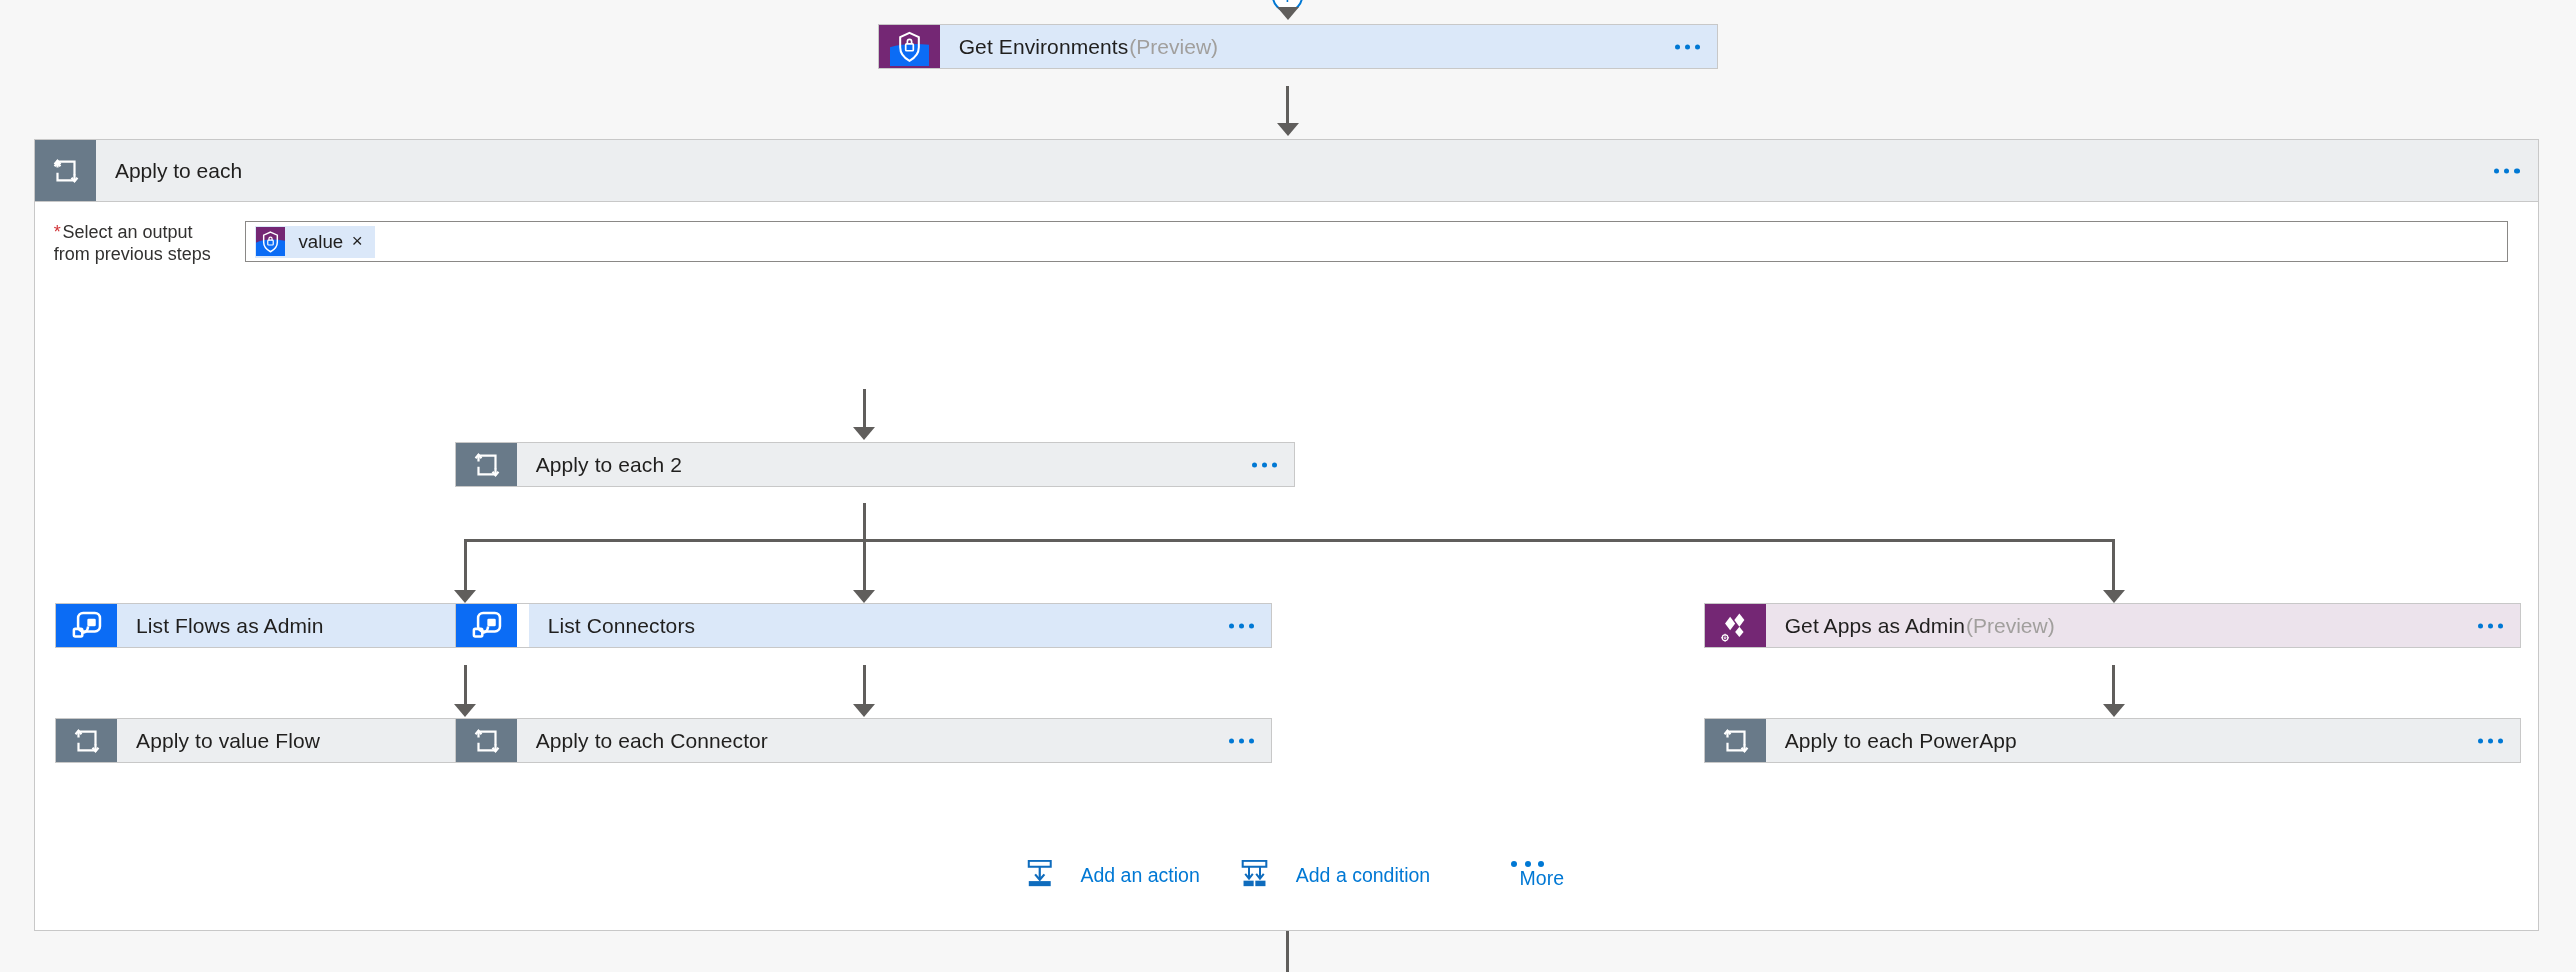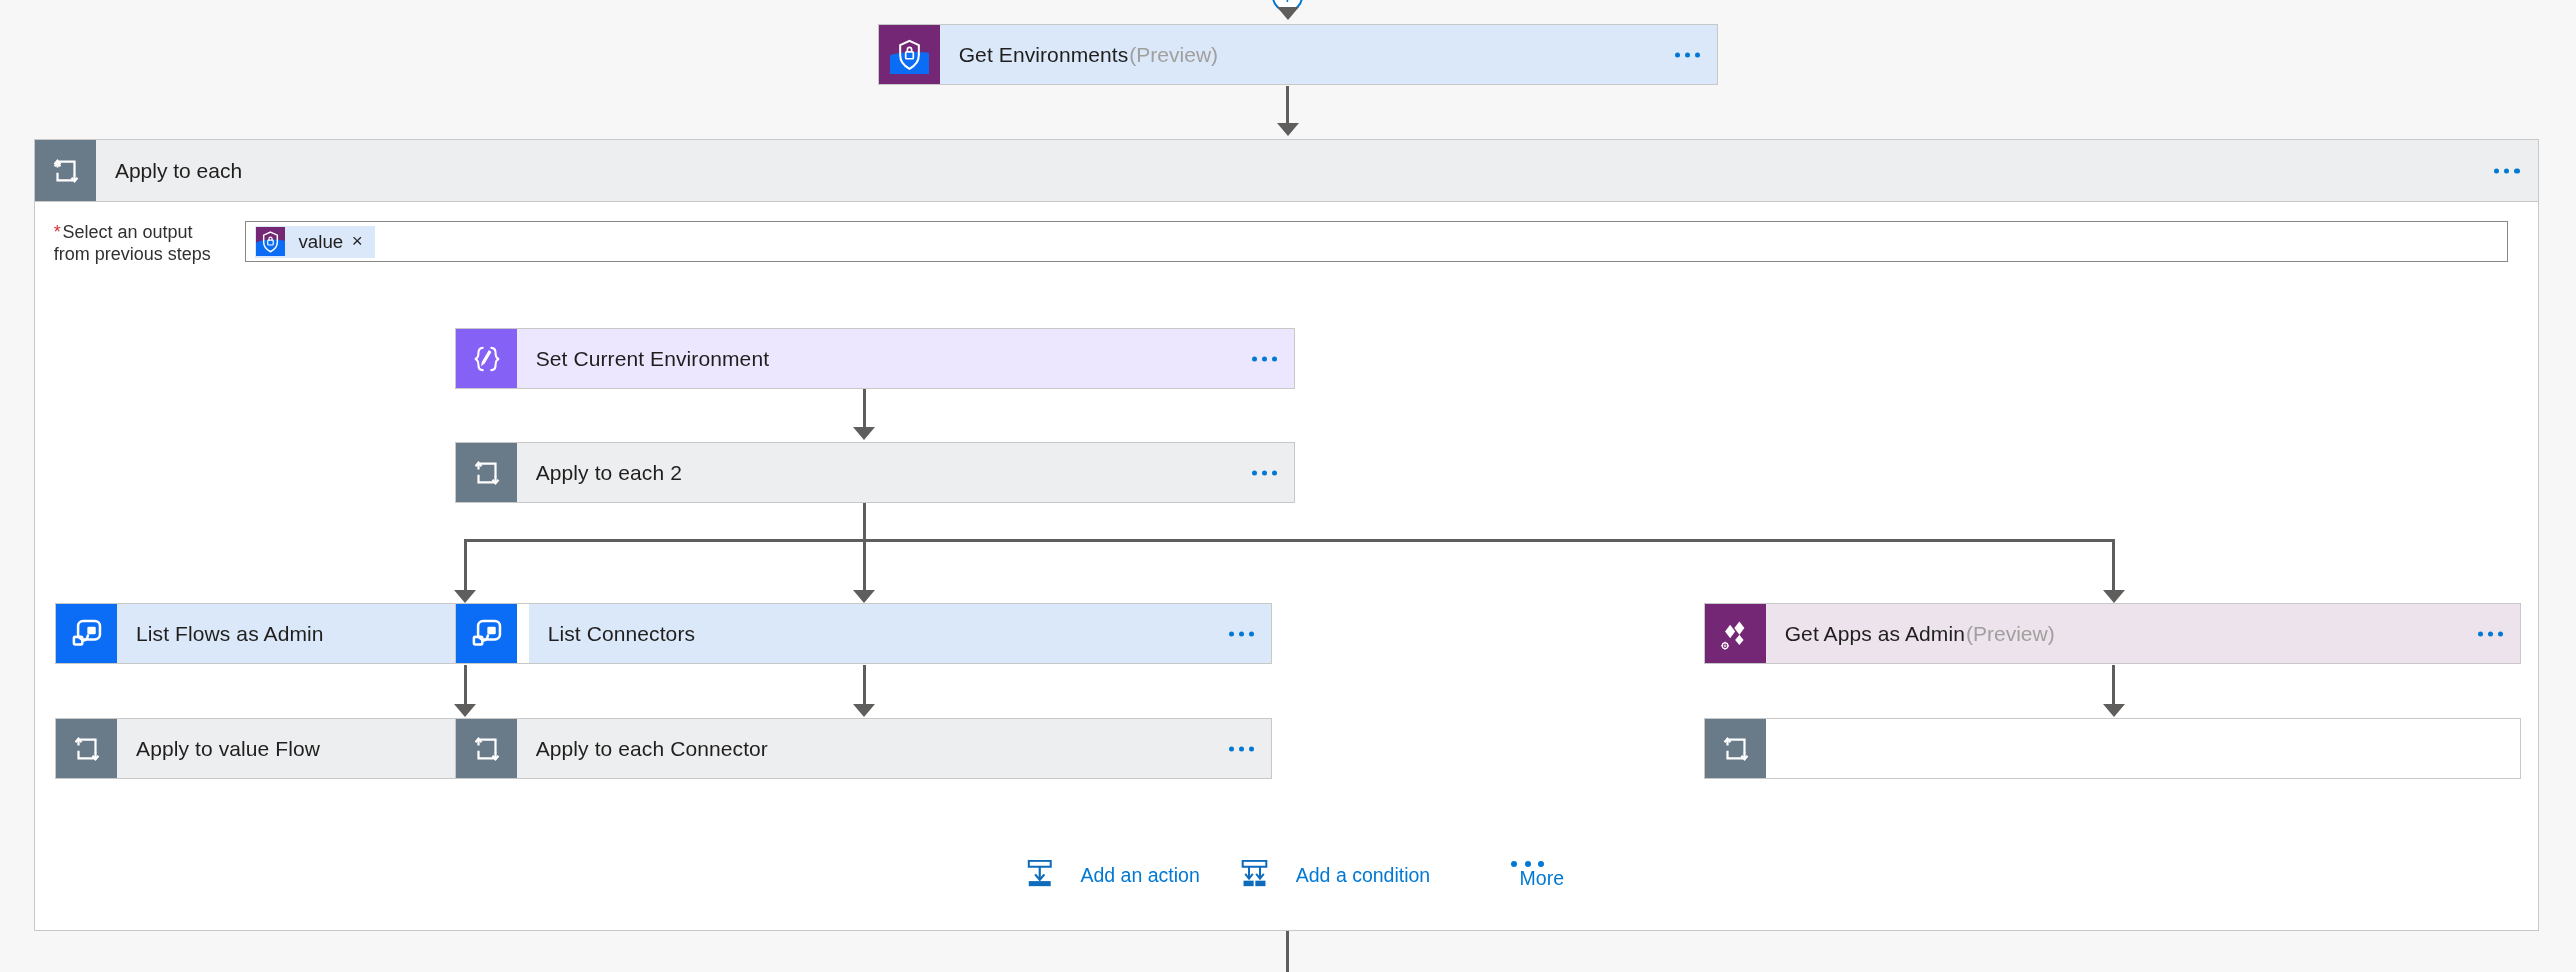--- a/index.html
+++ b/index.html
@@ -15,21 +15,21 @@
   #canvas {
     position: relative;
     width: 2576px;
     height: 973px;
     background: #f7f7f7;
   }
 
   
   .card {
     position: absolute;
-    height: 61px;
+    height: 45px;
     display: flex;
     align-items: stretch;
     border: 0.8px solid #c8c8c8;
     background: #ffffff;
   }
   .card .icon-tile {
     width: 61px;
     min-width: 61px;
     display: flex;
     align-items: center;
@@ -298,37 +298,20 @@
                 <path d="M15.2 15.5 L15.2 13.6 Q15.2 11.8 17 11.8 Q18.8 11.8 18.8 13.6 L18.8 15.5" fill="none" stroke="#ffffff" stroke-width="1.4"></path>
               </g>
             </svg>
           </span>
           <span class="tok-text">value</span>
           <span class="tok-x">×</span>
         </span>
       </div>
     </div>
 
-    <div class="card v-compose" style="left:420px; top:188px; width:840px;">
-      <div class="icon-tile">
-        <svg width="36" height="36" viewBox="0 0 42 42">
-          <path d="M16 8 Q11 8 11 14 Q11 20 7 21 Q11 22 11 28 Q11 34 16 34" fill="none" stroke="#ffffff" stroke-width="2.4" stroke-linecap="round"></path>
-          <path d="M26 8 Q31 8 31 14 Q31 20 35 21 Q31 22 31 28 Q31 34 26 34" fill="none" stroke="#ffffff" stroke-width="2.4" stroke-linecap="round"></path>
-          <path d="M25 13 L17.5 25.5 L15.5 27 L16 24.5 L23.5 12 Z" fill="none" stroke="#ffffff" stroke-width="2"></path>
-        </svg>
-      </div>
-      <div class="card-body">
-        <span class="card-title">Set Current Environment</span>
-        <span class="ellipsis">
-          <i></i>
-          <i></i>
-          <i></i>
-        </span>
-      </div>
-    </div>
 
     <div class="vline" style="left:828px; top:249px; height:40px;"></div>
     <div class="arrowhead" style="left:818px; top:287px;"></div>
 
     <div class="card v-loop" style="left:420px; top:302px; width:840px;">
       <div class="icon-tile">
         <svg width="34" height="34" viewBox="0 0 40 40">
           <path d="M10 16 L10 9 L30 9 L30 25" fill="none" stroke="#ffffff" stroke-width="2.6"></path>
           <path d="M6.5 12 L10 8 L13.5 12" fill="none" stroke="#ffffff" stroke-width="2.6"></path>
           <path d="M30 24 L30 31 L10 31 L10 22" fill="none" stroke="#ffffff" stroke-width="2.6"></path>
@@ -468,20 +451,28 @@
     <div class="arrowhead" style="left:2068px; top:564px;"></div>
     <div class="card v-loop" style="left:1669px; top:578px; width:817px;">
       <div class="icon-tile">
         <svg width="34" height="34" viewBox="0 0 40 40">
           <path d="M10 16 L10 9 L30 9 L30 25" fill="none" stroke="#ffffff" stroke-width="2.6"></path>
           <path d="M6.5 12 L10 8 L13.5 12" fill="none" stroke="#ffffff" stroke-width="2.6"></path>
           <path d="M30 24 L30 31 L10 31 L10 22" fill="none" stroke="#ffffff" stroke-width="2.6"></path>
           <path d="M26.5 28 L30 32 L33.5 28" fill="none" stroke="#ffffff" stroke-width="2.6"></path>
         </svg>
       </div>
+      <div class="card-body">
+        <span class="card-title">Apply to each PowerApp</span>
+        <span class="ellipsis">
+          <i></i>
+          <i></i>
+          <i></i>
+        </span>
+      </div>
     </div>
 
   </div>
 
   <div id="action-bar">
 
     <div class="act">
       <span>
         <svg width="25.5" height="27" viewBox="0 0 30 32">
           <rect x="2" y="1" width="26" height="7" fill="none" stroke="#0f6cbd" stroke-width="2.4"></rect>

